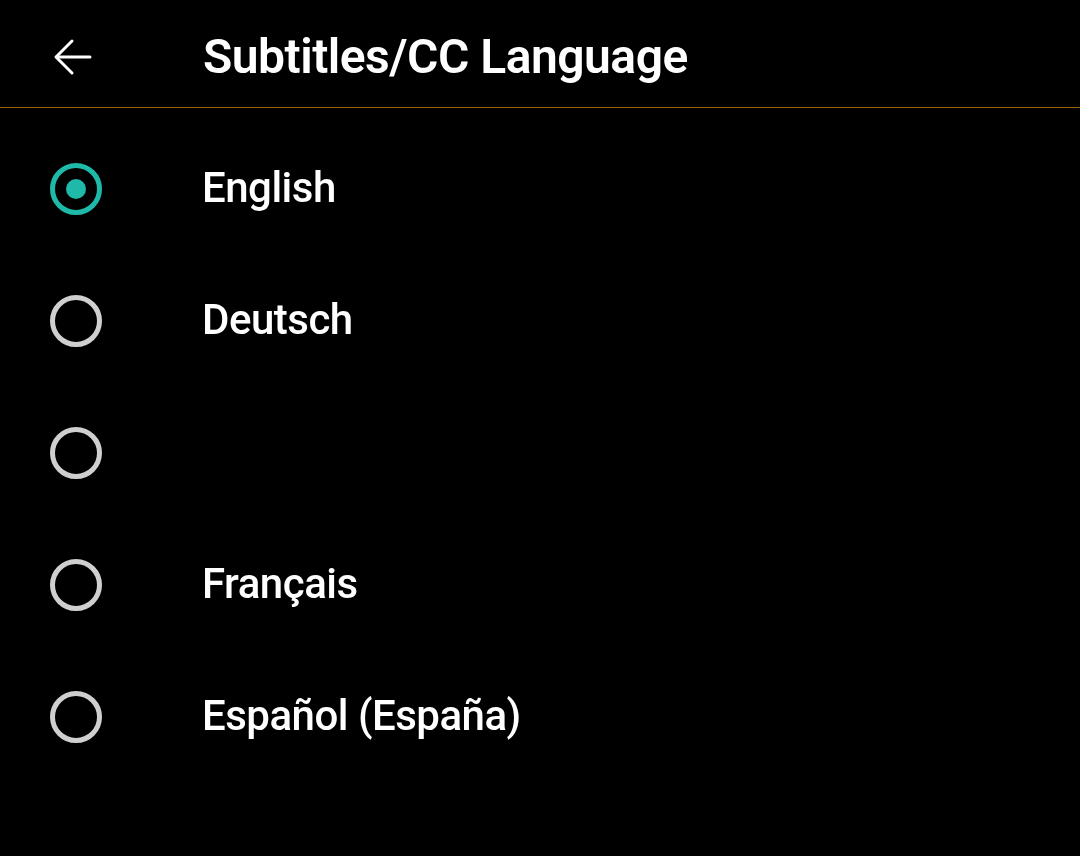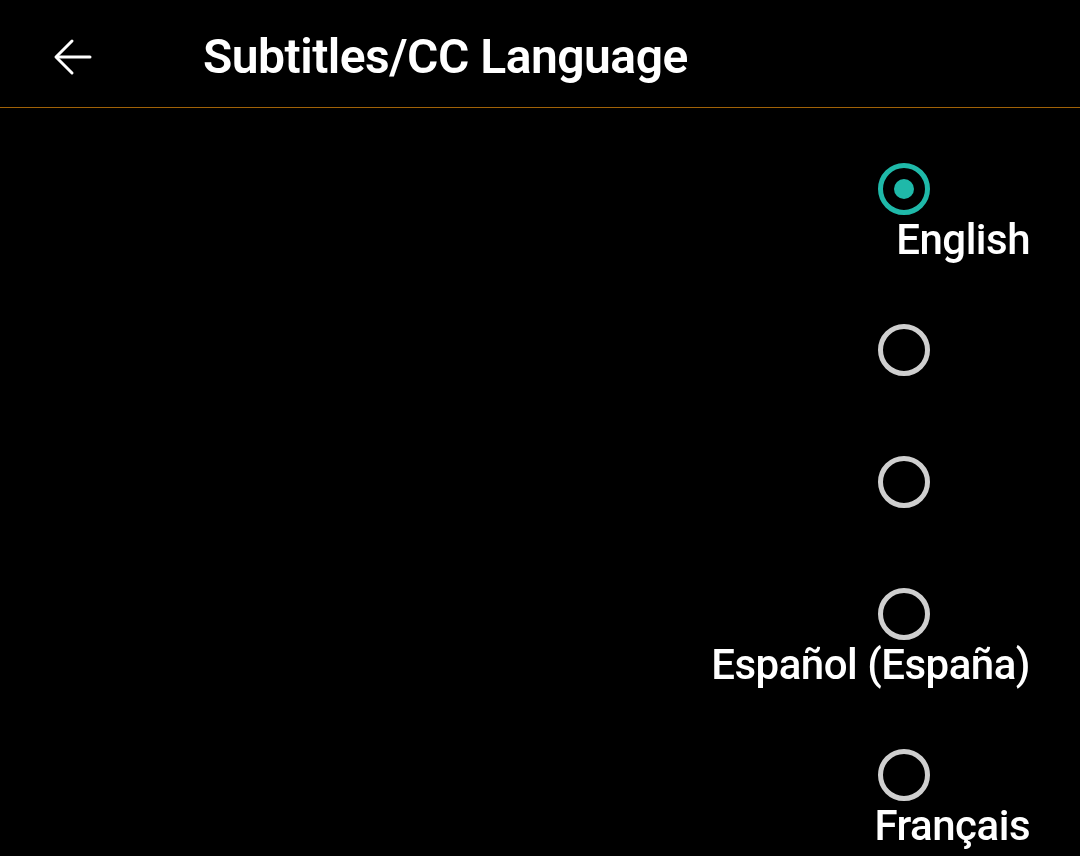--- a/index.html
+++ b/index.html
@@ -38,25 +38,24 @@
     .page-title {
       font-size: 48px;
       font-weight: 600;
       letter-spacing: -0.5px;
     }
     .options-list {
       padding: 55px 50px 0 50px;
     }
     .option-row {
       display: flex;
-      align-items: flex-end;
+      align-items: flex-start;
       min-height: 72px;
       margin-bottom: 60px;
       cursor: pointer;
-      flex-direction: column;
     }
     .radio {
       width: 52px;
       height: 52px;
       margin-right: 100px;
       flex-shrink: 0;
       position: relative;
     }
     .radio-outer {
       position: absolute;
@@ -108,38 +107,39 @@
       <div class="radio-inner"></div>
     </div>
     <span class="option-label">English</span>
   </div>
 
   <div class="option-row">
     <div class="radio">
       <div class="radio-outer"></div>
 
     </div>
+    <span class="option-label">Deutsch</span>
   </div>
 
   <div class="option-row">
     <div class="radio">
       <div class="radio-outer"></div>
 
     </div>
   </div>
 
   <div class="option-row">
     <div class="radio">
       <div class="radio-outer"></div>
 
     </div>
-    <span class="option-label">Español (España)</span>
+    <span class="option-label">Français</span>
   </div>
 
   <div class="option-row">
     <div class="radio">
       <div class="radio-outer"></div>
 
     </div>
-    <span class="option-label">Français</span>
+    <span class="option-label">Español (España)</span>
   </div>
 
 </div>
 
 </body></html>

